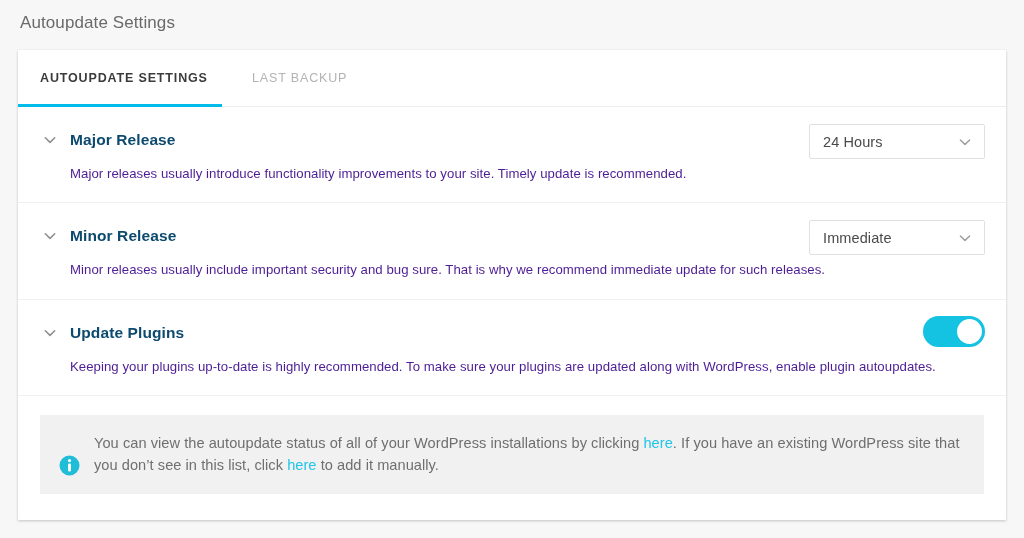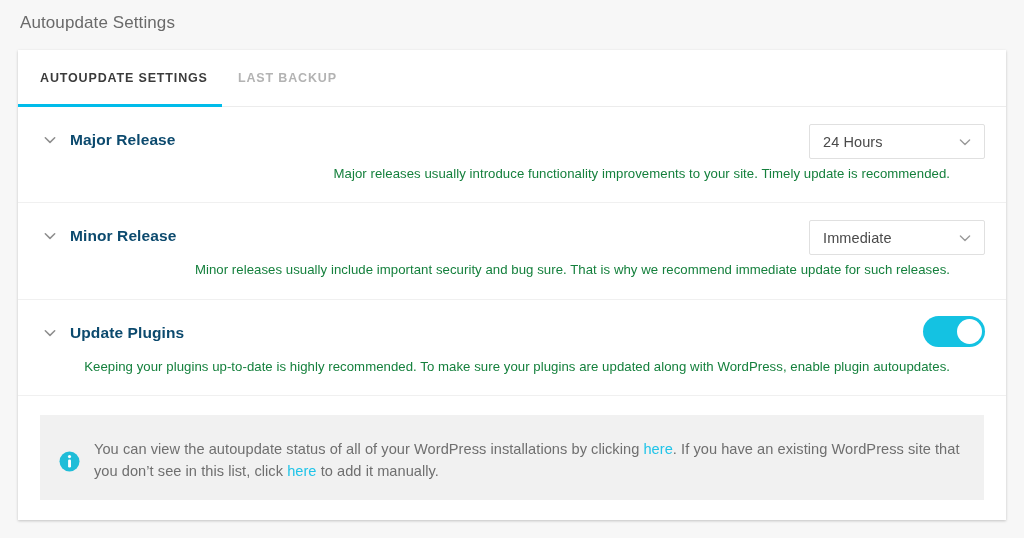--- a/index.html
+++ b/index.html
@@ -41,21 +41,21 @@
   .tab {
     position: absolute;
     top: 21px;
     font-size: 12.5px;
     font-weight: bold;
     letter-spacing: .85px;
     cursor: pointer;
     white-space: nowrap;
   }
   .tab-active { left: 22px; color: #3b3b3b; }
-  .tab-inactive { left: 220px; color: #b3b3b3; font-weight: bold; }
+  .tab-inactive { left: 234px; color: #b3b3b3; font-weight: normal; }
   .tab-underline {
     position: absolute;
     left: 0;
     top: 54px;
     width: 204px;
     height: 3px;
     background: #00bcea;
   }
 
   
@@ -83,25 +83,24 @@
   .row-title {
     font-size: 15.5px;
     font-weight: bold;
     color: #0c4a6e;
     letter-spacing: .1px;
   }
   .row-desc {
     margin-top: 12px;
     margin-left: 28px;
     font-size: 13.2px;
-    color: #15803d;
+    color: #4c1d95;
     line-height: 1.62;
     max-width: 880px;
     letter-spacing: .05px;
-    text-align: right;
   }
 
   
   .select {
     position: absolute;
     right: 21px;
     top: 17px;
     width: 176px;
     height: 35px;
     border: 1px solid #e0e0e0;
@@ -138,24 +137,24 @@
     width: 25px;
     height: 25px;
     border-radius: 50%;
     background: #fff;
   }
 
   
   .notice-wrap { padding: 19px 22px 0 22px; }
   .notice {
     background: #f1f1f1;
-    padding: 23px 20px 18px 19px;
+    padding: 17px 20px 18px 19px;
     display: flex;
     gap: 14px;
-    align-items: center;
+    align-items: flex-end;
   }
   .info-icon { flex: 0 0 21px; margin-top: 2px; }
   .info-icon svg { display: block; }
   .notice-text {
     font-size: 14.6px;
     line-height: 1.52;
     color: #6f6f6f;
     letter-spacing: .05px;
   }
   .notice-text a {

